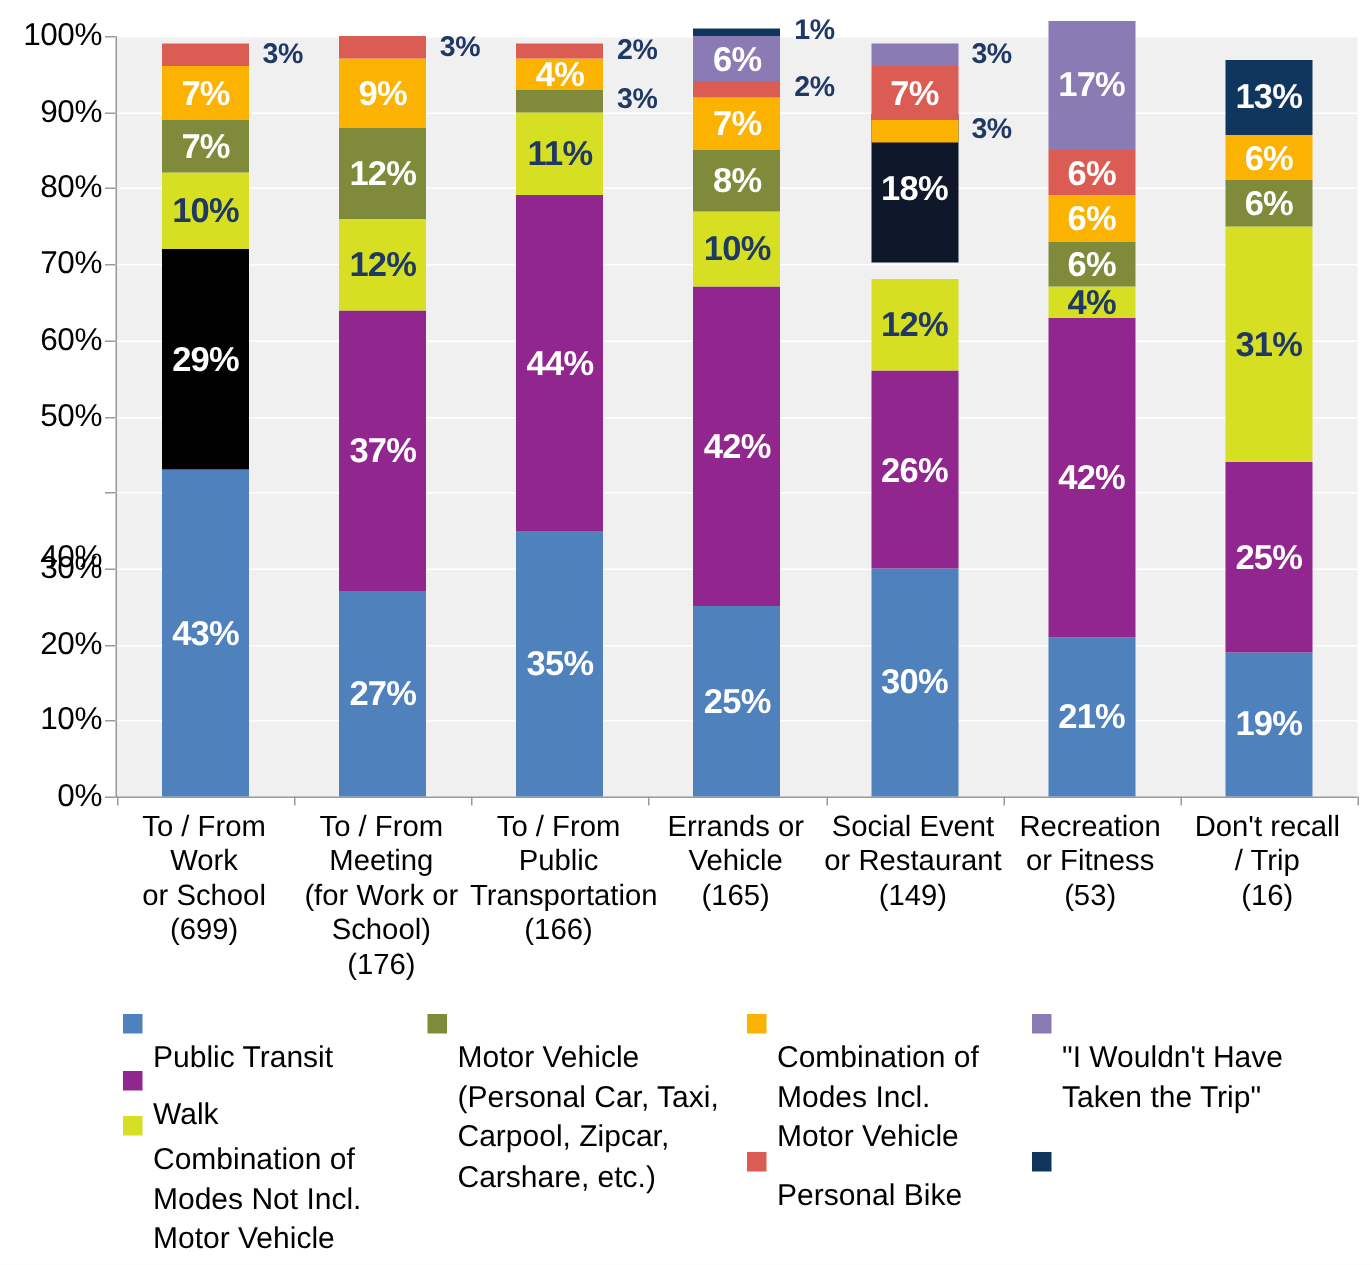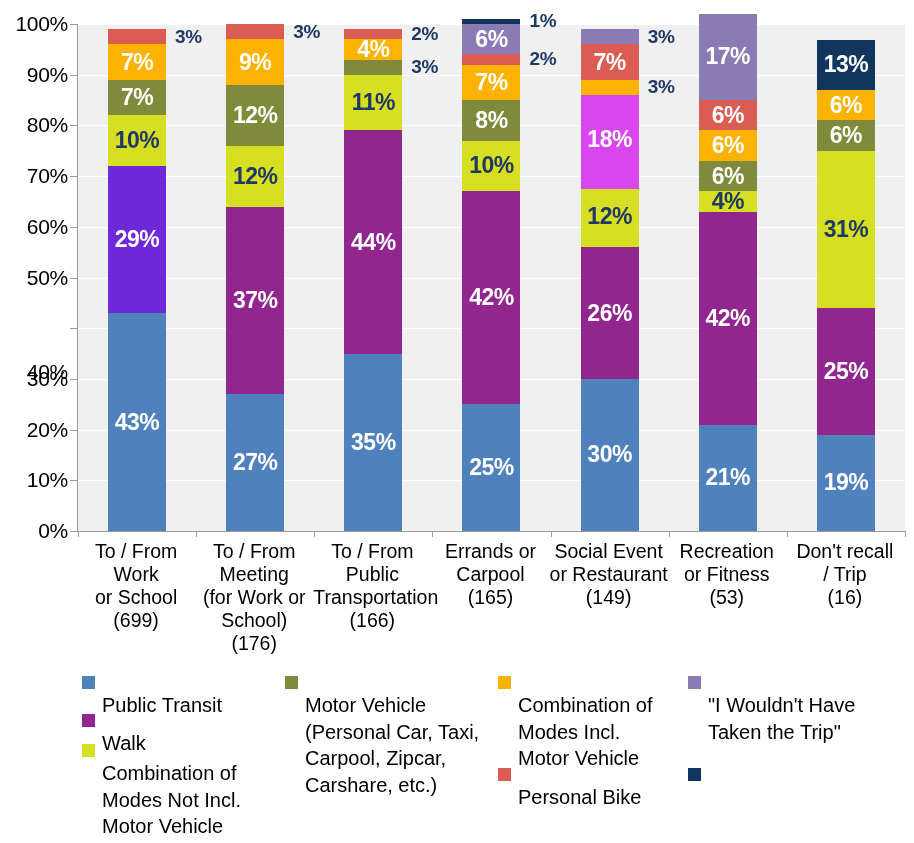--- a/index.html
+++ b/index.html
@@ -214,21 +214,21 @@
         <div class="cat-sep" style="left: 473px;"></div>
         <div class="cat-sep" style="left: 591px;"></div>
         <div class="cat-sep" style="left: 709px;"></div>
         <div class="cat-sep" style="left: 827px;"></div>
         <div class="outside-label" style="color: rgb(31, 56, 100); left: 97.0714px; top: 12.675px;">3%</div>
         <div class="bar-slot" style="left: 0px; width: 118.143px;">
           <div class="bar">
             <div class="seg" style="background: rgb(79, 129, 189); height: 218.01px; bottom: 0px;">
               <span class="seg-label" style="color: rgb(255, 255, 255);">43%</span>
             </div>
-            <div class="seg" style="background: #6d28d9; height: 147.03px; bottom: 218.01px;">
+            <div class="seg" style="background: #000000; height: 147.03px; bottom: 218.01px;">
               <span class="seg-label" style="color: rgb(255, 255, 255);">29%</span>
             </div>
             <div class="seg" style="background: rgb(215, 223, 35); height: 50.7px; bottom: 365.04px;">
               <span class="seg-label" style="color: rgb(31, 56, 100);">10%</span>
             </div>
             <div class="seg" style="background: rgb(127, 139, 58); height: 35.49px; bottom: 415.74px;">
               <span class="seg-label" style="color: rgb(255, 255, 255);">7%</span>
             </div>
             <div class="seg" style="background: rgb(251, 178, 0); height: 35.49px; bottom: 451.23px;">
               <span class="seg-label" style="color: rgb(255, 255, 255);">7%</span>
@@ -309,21 +309,21 @@
           <div class="bar">
             <div class="seg" style="background: rgb(79, 129, 189); height: 152.1px; bottom: 0px;">
               <span class="seg-label" style="color: rgb(255, 255, 255);">30%</span>
             </div>
             <div class="seg" style="background: rgb(146, 38, 143); height: 131.82px; bottom: 152.1px;">
               <span class="seg-label" style="color: rgb(255, 255, 255);">26%</span>
             </div>
             <div class="seg" style="background: rgb(215, 223, 35); height: 60.84px; bottom: 283.92px;">
               <span class="seg-label" style="color: rgb(31, 56, 100);">12%</span>
             </div>
-            <div class="seg" style="background: #d946ef; height: 99px; bottom: 342px;">
+            <div class="seg" style="background: #0f172a; height: 99px; bottom: 356px;">
               <span class="seg-label" style="color: rgb(255, 255, 255);">18%</span>
             </div>
             <div class="seg" style="background: rgb(251, 178, 0); height: 15.21px; bottom: 436.02px;"></div>
             <div class="seg" style="background: rgb(219, 92, 83); height: 35.49px; bottom: 451.23px;">
               <span class="seg-label" style="color: rgb(255, 255, 255);">7%</span>
             </div>
             <div class="seg" style="background: rgb(138, 123, 181); height: 15.21px; bottom: 486.72px;"></div>
           </div>
         </div>
         <div class="bar-slot" style="left: 590.714px; width: 118.143px;">
@@ -391,21 +391,21 @@
         <div>(176)</div>
       </div>
       <div class="cat-label" style="left: 236.286px; width: 118.143px;">
         <div>To / From</div>
         <div>Public</div>
         <div>Transportation</div>
         <div>(166)</div>
       </div>
       <div class="cat-label" style="left: 354.429px; width: 118.143px;">
         <div>Errands or</div>
-        <div>Carpool</div>
+        <div>Vehicle</div>
         <div>(165)</div>
       </div>
       <div class="cat-label" style="left: 472.571px; width: 118.143px;">
         <div>Social Event</div>
         <div>or Restaurant</div>
         <div>(149)</div>
       </div>
       <div class="cat-label" style="left: 590.714px; width: 118.143px;">
         <div>Recreation</div>
         <div>or Fitness</div>

